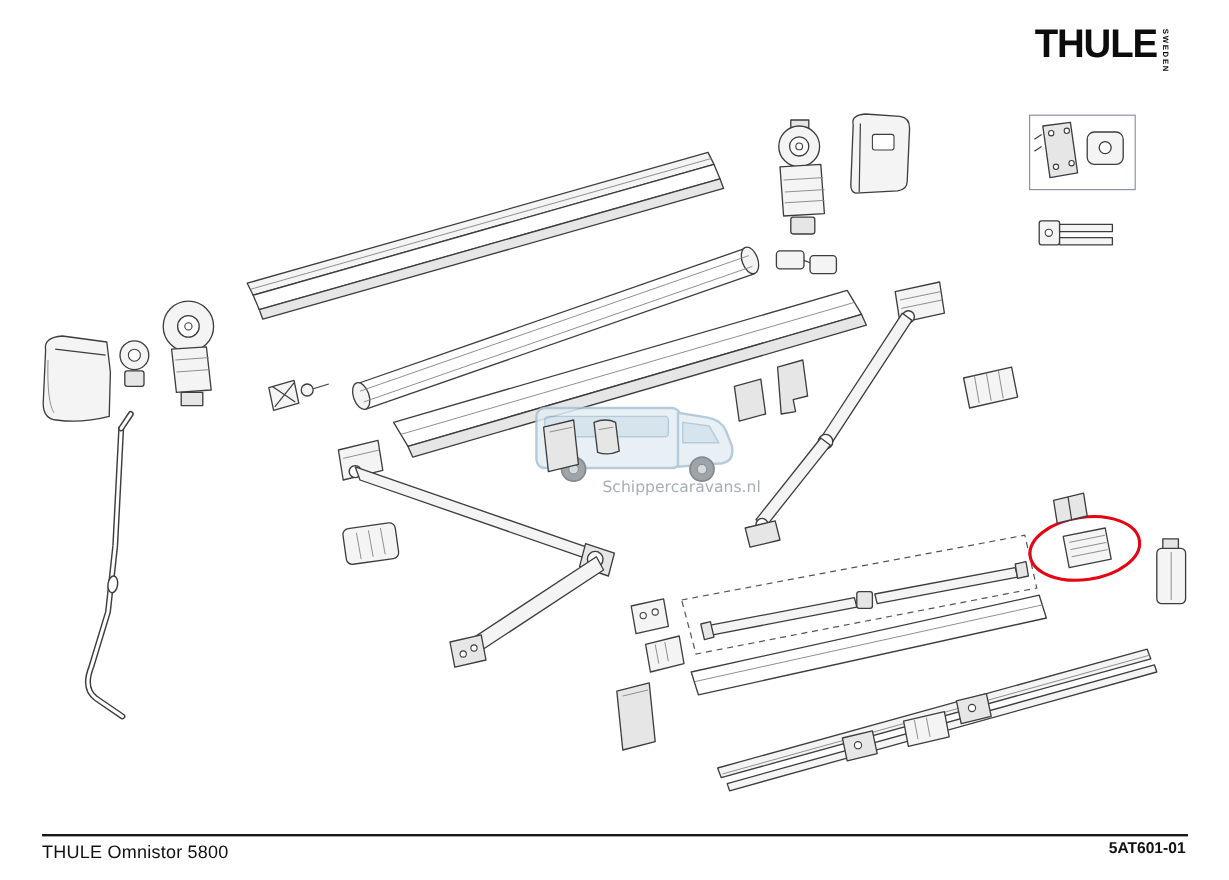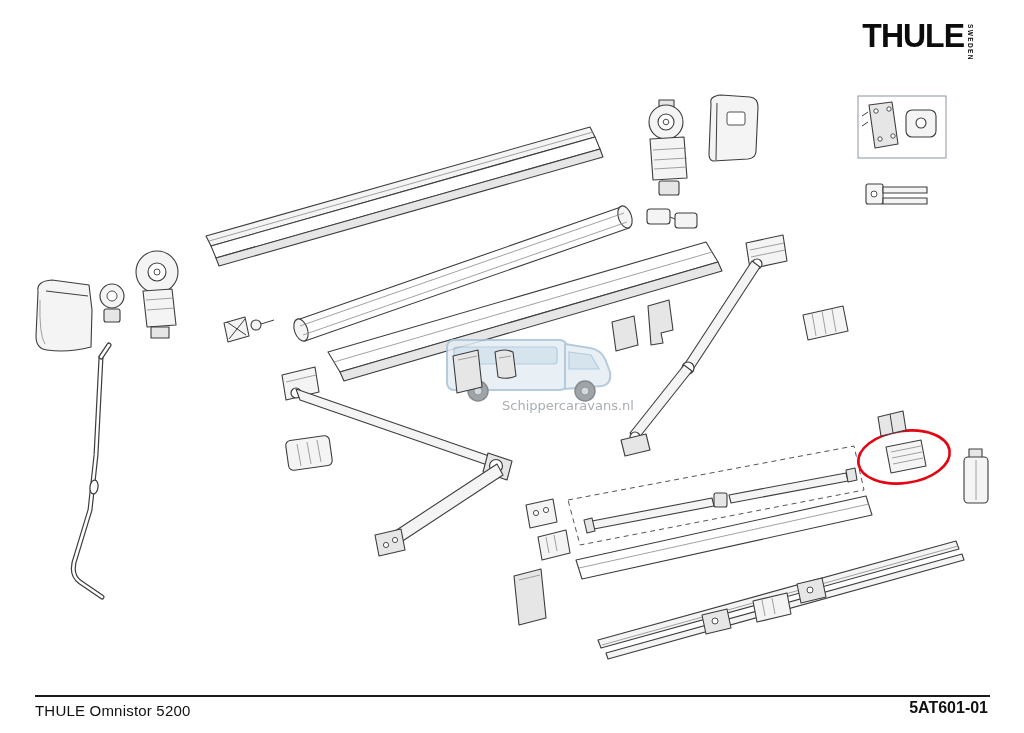--- a/index.html
+++ b/index.html
@@ -33,21 +33,21 @@
   .logo { position:absolute; top:20px; right:50px; display:flex; align-items:flex-start;margin-left:28px; }
   .logo-word { font-family:"Liberation Sans", sans-serif; font-weight:900; font-size:32px;
                line-height:1; letter-spacing:-1px; color:#0c0c0c; transform:scaleY(1.04); }
   .logo-origin { writing-mode:vertical-rl; font-size:6.5px; font-weight:700;
                  letter-spacing:1.4px; color:#0c0c0c; margin-left:3px; margin-top:4px; }
 
   
   .footer { position:absolute; left:0; right:0; top:695px; height:38px; }
   .footer-rule { position:absolute; left:35px; right:34px; top:0; border-top:2px solid #1a1a1a; }
   .footer-model { position:absolute; left:35px; top:7px; font-size:15px; color:#111; letter-spacing:0.2px; }
-  .footer-doc { position:absolute; right:36px; top:4px; font-size:16px; font-weight:700; color:#111; }
+  .footer-doc { position:absolute; right:36px; top:4px; font-size:13px; font-weight:700; color:#111; }
 </style>
 </head>
 <body>
 
 <div class="page">
 
   <svg width="1024" height="733" viewBox="0 0 1024 733">
 
     <g>
       <polygon class="p1" points="206,236 590,127 595,137 211,246"></polygon>
@@ -282,17 +282,17 @@
 
   
   <div class="logo">
     <span class="logo-word">THULE</span>
     <span class="logo-origin">SWEDEN</span>
   </div>
 
   
   <div class="footer">
     <div class="footer-rule"></div>
-    <span class="footer-model">THULE Omnistor 5200</span>
+    <span class="footer-model">THULE Omnistor 5800</span>
     <span class="footer-doc">5AT601-01</span>
   </div>
 
 </div>
 
 </body></html>

